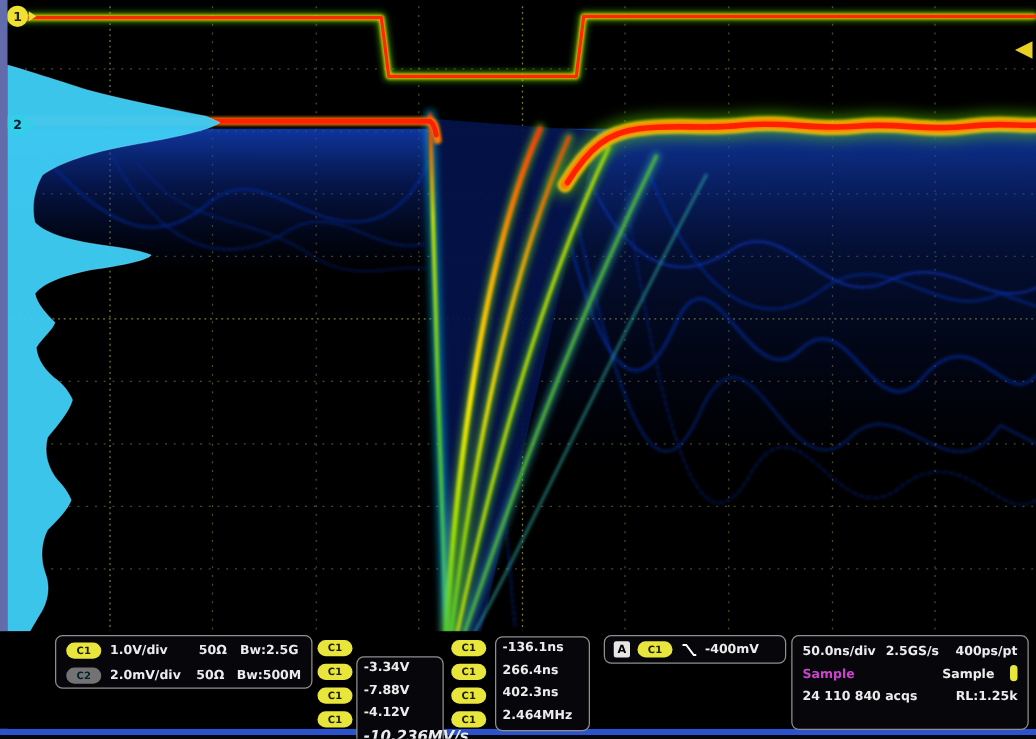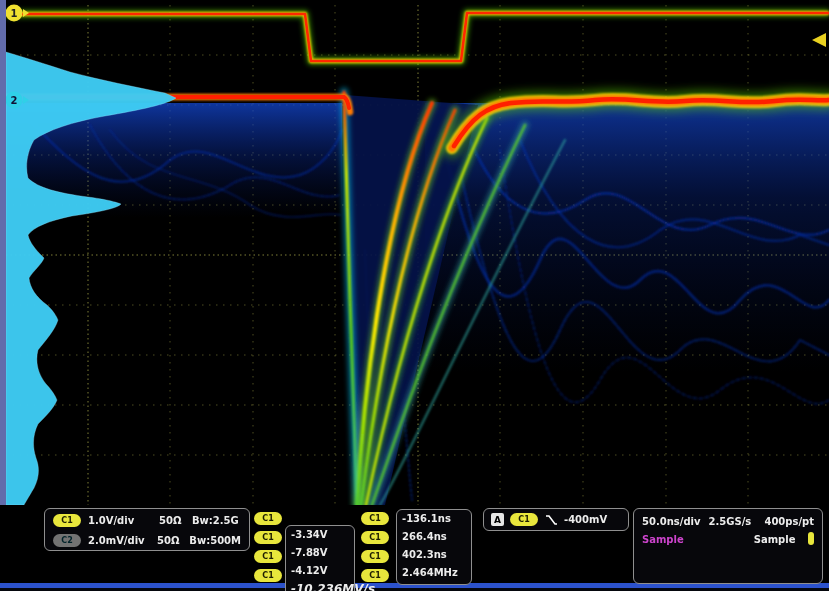--- a/index.html
+++ b/index.html
@@ -231,14 +231,18 @@
     <div class="info-row">
       <span class="txt">50.0ns/div</span>
       <span class="txt" style="margin-left:8px;">2.5GS/s</span>
       <span class="txt" style="margin-left:auto;">400ps/pt</span>
     </div>
     <div class="info-row">
       <span class="txt fastacq">Sample</span>
       <span class="txt" style="margin-left:26px;padding-left:44px;">Sample</span>
       <span class="yellow-pill" style="margin-left:auto;"></span>
     </div>
+    <div class="info-row">
+      <span class="txt">24 110 840 acqs</span>
+      <span class="txt" style="margin-left:auto;">RL:1.25k</span>
+    </div>
   </div>
 </div>
 
 </body></html>

